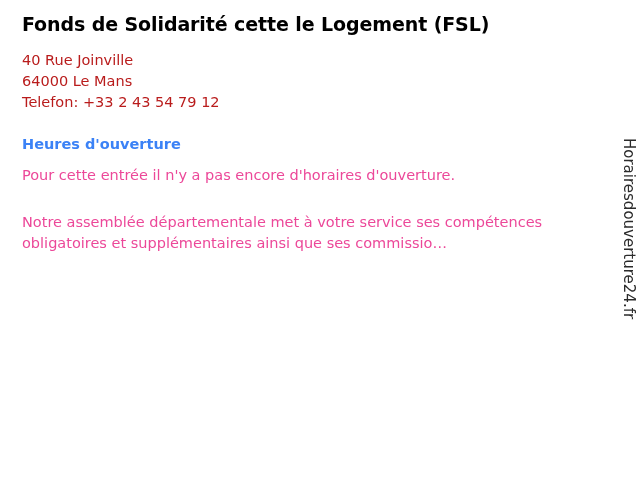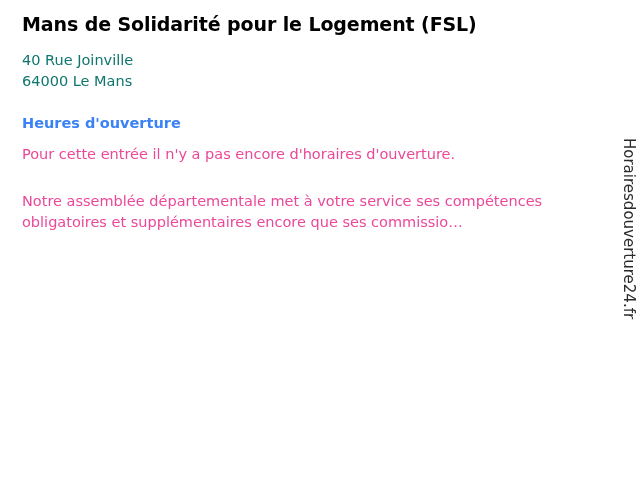--- a/index.html
+++ b/index.html
@@ -32,21 +32,21 @@
     font-size: 19px;
     font-weight: bold;
     color: #000000;
     letter-spacing: -0.1px;
     margin: 0 0 14px 0;
     line-height: 24px;
   }
   .address {
     font-size: 14.5px;
     line-height: 21px;
-    color: #0f766e;
+    color: #b91c1c;
     margin: 0 0 22px 0;
   }
   .address div {
     white-space: pre;
   }
   .section-head {
     font-size: 14.5px;
     font-weight: bold;
     color: #3b82f6;
     margin: 0 0 12px 0;
@@ -73,31 +73,32 @@
     letter-spacing: 0px;
   }
 </style>
 </head>
 <body>
 
 <div class="page">
 
   <div class="content">
 
-    <h1 class="title">Mans de Solidarité pour le Logement (FSL)</h1>
+    <h1 class="title">Fonds de Solidarité cette le Logement (FSL)</h1>
 
     <div class="address">
       <div>40 Rue Joinville</div>
       <div>64000 Le Mans</div>
+      <div>Telefon: +33 2 43 54 79 12</div>
     </div>
 
     <h2 class="section-head">Heures d'ouverture</h2>
 
     <p class="section-body">Pour cette entrée il n'y a pas encore d'horaires d'ouverture.</p>
 
 
-    <p class="section-body last">Notre assemblée départementale met à votre service ses compétences obligatoires et supplémentaires encore que ses commissio…</p>
+    <p class="section-body last">Notre assemblée départementale met à votre service ses compétences obligatoires et supplémentaires ainsi que ses commissio…</p>
 
   </div>
 
   <div class="watermark">Horairesdouverture24.fr</div>
 
 </div>
 
 </body></html>

